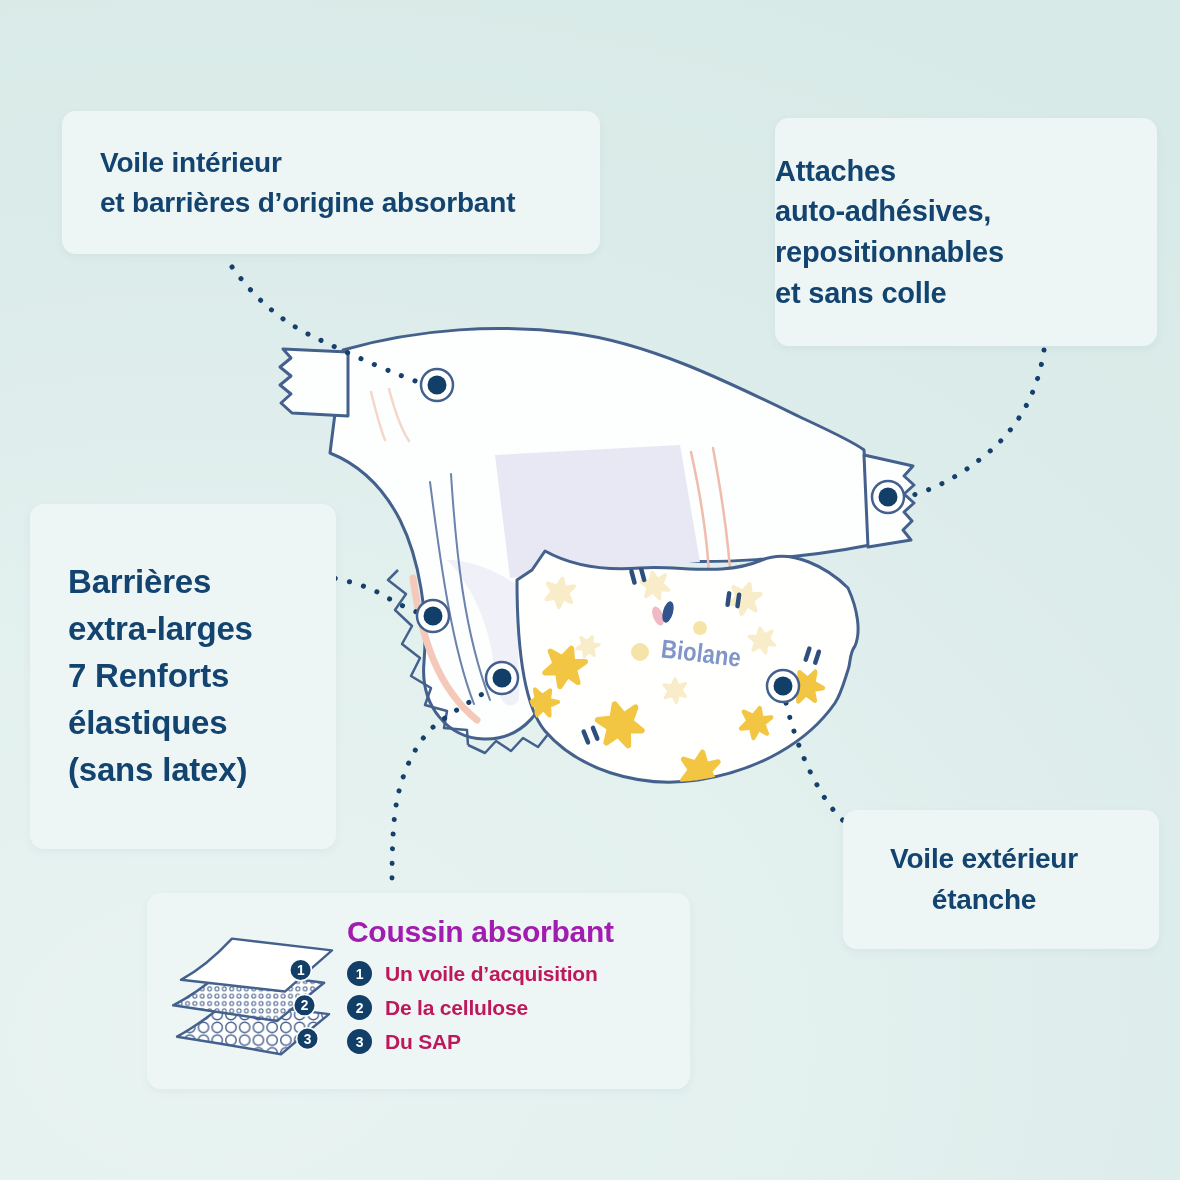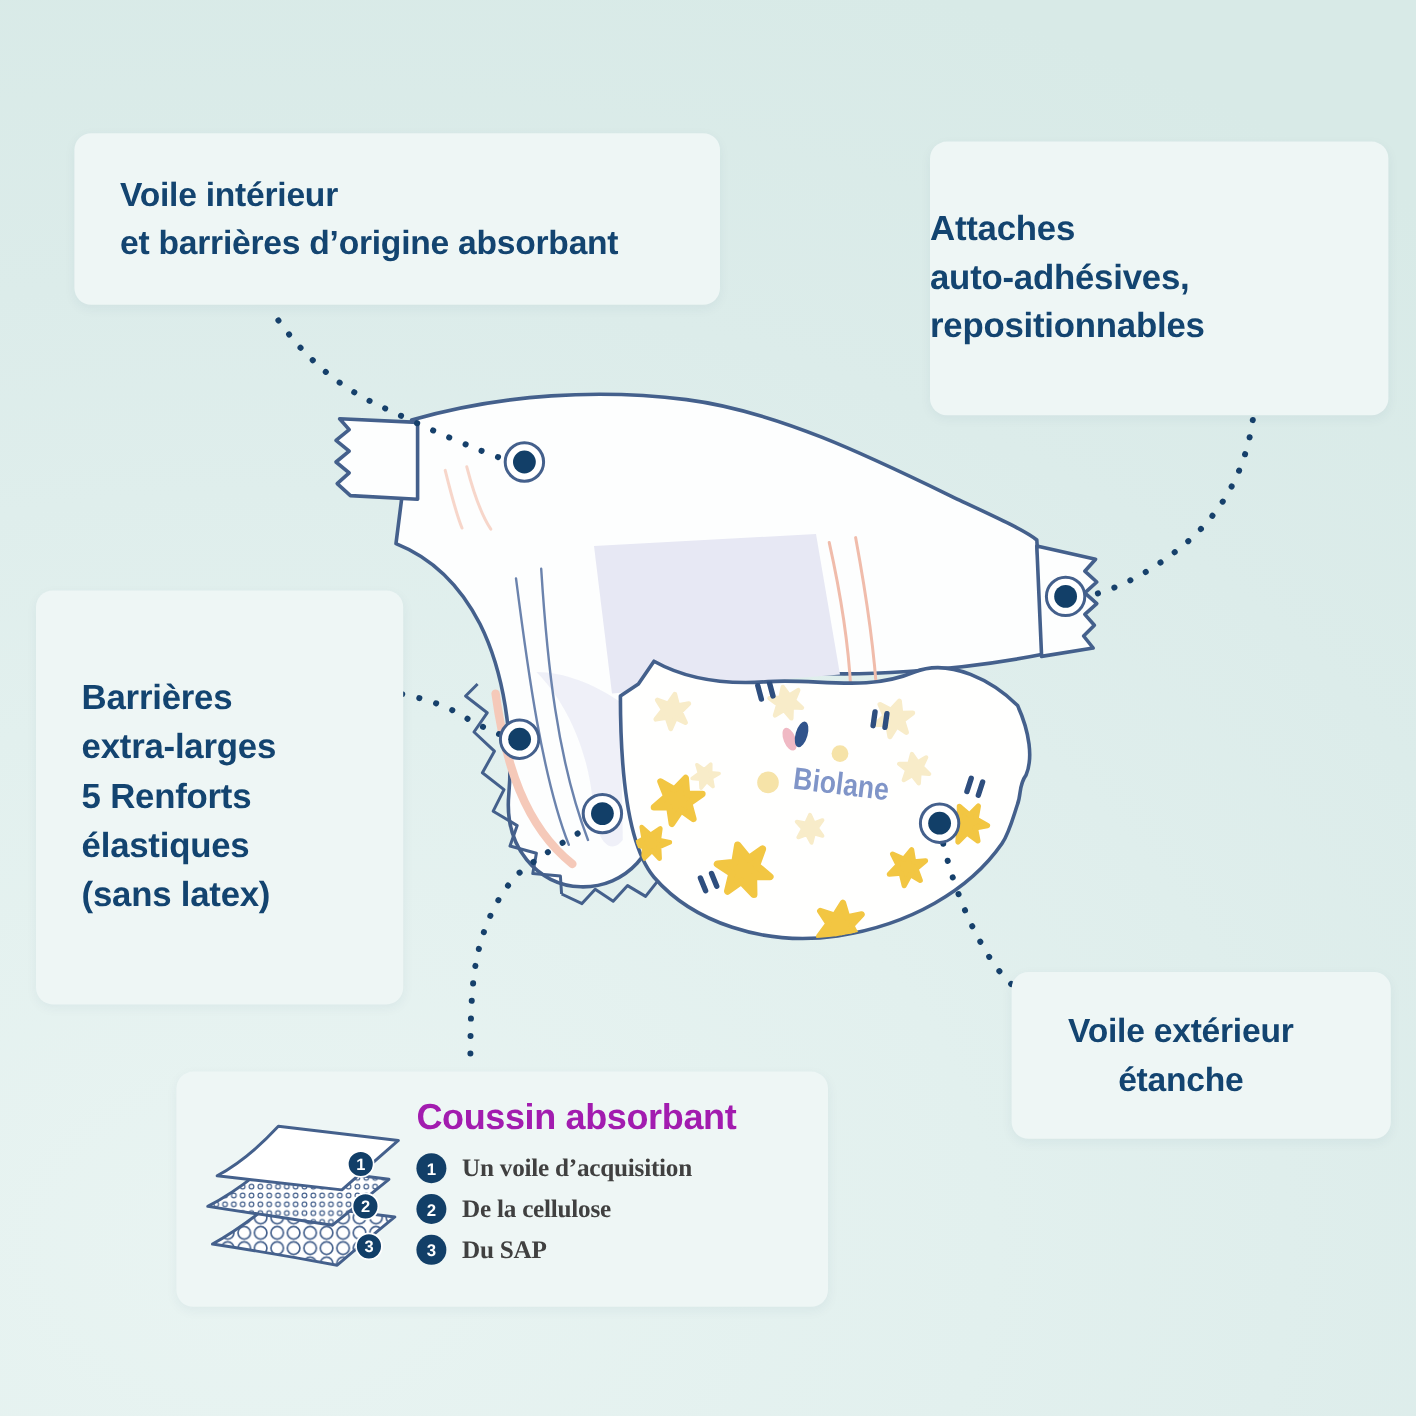--- a/index.html
+++ b/index.html
@@ -34,22 +34,22 @@
   .callout .line{white-space:nowrap;}
   #box-voile-interieur{
     left:62px;top:111px;width:500px;height:143px;
     padding-left:38px;font-size:28px;line-height:1.42;text-align:left;
   }
   #box-attaches{
     left:775px;top:118px;width:346px;height:228px;
     padding-right:36px;font-size:29px;line-height:1.4;
   }
   #box-barrieres{
-    left:30px;top:492px;width:268px;height:345px;
-    padding-left:38px;font-size:29px;line-height:1.42;text-align:left;
+    left:30px;top:504px;width:268px;height:345px;
+    padding-left:38px;font-size:33px;line-height:1.42;text-align:left;
   }
   #box-voile-exterieur{
     left:843px;top:810px;width:282px;height:139px;
     padding-right:34px;font-size:28px;line-height:1.45;text-align:center;
   }
   #box-coussin{
     left:147px;top:893px;width:543px;height:196px;
     padding:0;justify-content:flex-start;
   }
   #box-coussin .coussin-inner{
@@ -67,21 +67,21 @@
   }
   .coussin-list{display:flex;flex-direction:column;gap:9px;}
   .coussin-item{display:flex;align-items:center;gap:13px;}
   .num-badge{
     width:25px;height:25px;border-radius:50%;
     background:#123f68;color:#ffffff;
     display:inline-flex;align-items:center;justify-content:center;
     font-size:14px;font-weight:bold;flex:0 0 25px;
   }
   .coussin-item .item-label{
-    font-size:21px;font-weight:bold;color:#404040;letter-spacing:-0.2px;font-family:Liberation Serif, serif;
+    font-size:21px;font-weight:bold;color:#be185d;letter-spacing:-0.2px;
   }
 </style>
 </head>
 <body>
 
 <div id="canvas">
 
   <svg class="scene" viewBox="0 0 1180 1180" aria-hidden="true">
     <defs>
       <clipPath id="clip-front">
@@ -187,26 +187,27 @@
 
   <div id="box-voile-interieur" class="callout">
     <div class="line">Voile intérieur</div>
     <div class="line">et barrières d’origine absorbant</div>
   </div>
 
   <div id="box-attaches" class="callout">
     <div class="line">Attaches</div>
     <div class="line">auto-adhésives,</div>
     <div class="line">repositionnables</div>
+    <div class="line">et sans colle</div>
   </div>
 
   <div id="box-barrieres" class="callout">
     <div class="line">Barrières</div>
     <div class="line">extra-larges</div>
-    <div class="line">5 Renforts</div>
+    <div class="line">7 Renforts</div>
     <div class="line">élastiques</div>
     <div class="line">(sans latex)</div>
   </div>
 
   <div id="box-voile-exterieur" class="callout">
     <div class="line">Voile extérieur</div>
     <div class="line">étanche</div>
   </div>
 
   <div id="box-coussin" class="callout">

